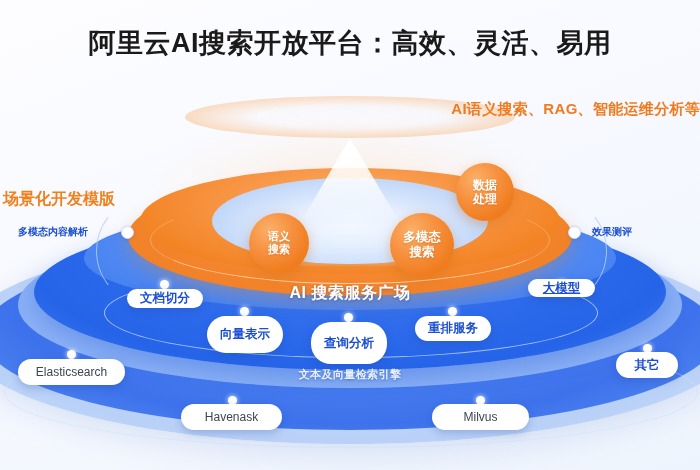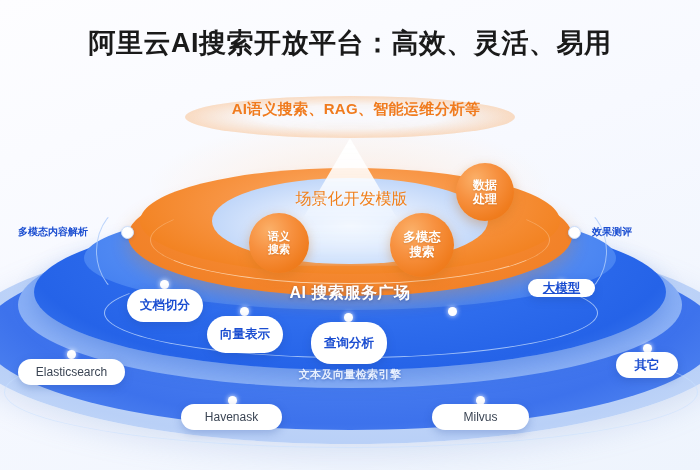--- a/index.html
+++ b/index.html
@@ -10,21 +10,21 @@
   }
   #stage{position:absolute;inset:0;}
 
   
   .title{
     position:absolute;left:0;right:0;top:25px;text-align:center;
     font-size:27px;font-weight:bold;color:#1a1a1a;letter-spacing:.5px;
     white-space:nowrap;
   }
   .subtitle{
-    position:absolute;left:0;right:0;top:100px;text-align:center;
+    position:absolute;left:0;right:0;top:100px;text-align:right;
     font-size:15px;font-weight:bold;color:#F07B1E;letter-spacing:.3px;
     white-space:nowrap;z-index:22;padding-left:12px;
   }
   .subtitle-ring{
     position:absolute;left:50%;top:96px;transform:translateX(-50%);
     width:330px;height:42px;border-radius:50%;z-index:21;
     background:radial-gradient(ellipse at 50% 50%,rgba(255,255,255,0) 40%,rgba(249,190,140,.45) 72%,rgba(252,222,197,.15) 88%,rgba(255,255,255,0) 100%);
     box-shadow:0 0 18px 6px rgba(250,205,165,.30) inset;
   }
 
@@ -115,22 +115,22 @@
     display:flex;flex-direction:column;align-items:center;justify-content:center;
     color:#fff;font-weight:bold;text-align:center;line-height:1.18;
     background:radial-gradient(circle at 34% 28%,#fbb069 0%,#f79140 38%,#f07d1f 72%,#e8730f 100%);
     box-shadow:0 4px 12px rgba(200,110,20,.35);
     text-shadow:0 1px 2px rgba(170,85,10,.35);
   }
   .node span{display:block;}
 
   
   .cap-orange{
-    position:absolute;z-index:16;left:3px;right:0;text-align:center;top:189px;
-    font-size:16px;font-weight:normal;color:#F0801D;white-space:nowrap;
+    position:absolute;z-index:16;left:3px;right:0;text-align:left;top:189px;
+    font-size:16px;font-weight:bold;color:#F0801D;white-space:nowrap;
     text-shadow:0 1px 2px rgba(255,255,255,.6);
   }
   .cap-mid{
     position:absolute;z-index:16;left:0;right:0;text-align:center;top:283px;
     font-size:16px;font-weight:bold;color:#ffffff;white-space:nowrap;
     letter-spacing:.5px;text-shadow:0 1px 3px rgba(20,60,150,.45);
   }
   .cap-base{
     position:absolute;z-index:16;left:0;right:0;text-align:center;top:367px;
     font-size:11px;font-weight:bold;color:#e9f1ff;white-space:nowrap;
@@ -210,29 +210,30 @@
 
   <div class="side-curve" style="left:96px;top:205px;border-right-color:transparent;"></div>
   <div class="side-dot" style="left:121px;top:226px;"></div>
   <div class="side" style="left:18px;top:225px;">多模态内容解析</div>
 
   <div class="side-curve" style="left:535px;top:205px;border-left-color:transparent;"></div>
   <div class="side-dot" style="left:568px;top:226px;"></div>
   <div class="side" style="left:592px;top:225px;">效果测评</div>
 
   <div class="dot" style="left:160px;top:280px;"></div>
-  <div class="pill cn" style="left:127px;top:289px;width:76px;height:33px;">文档切分</div>
+  <div class="pill cn" style="left:127px;top:289px;width:76px;height:19px;">文档切分</div>
 
   <div class="dot" style="left:240px;top:307px;"></div>
   <div class="pill cn" style="left:207px;top:316px;width:76px;height:37px;">向量表示</div>
 
   <div class="dot" style="left:344px;top:313px;"></div>
   <div class="pill cn" style="left:311px;top:322px;width:76px;height:42px;">查询分析</div>
 
   <div class="dot" style="left:448px;top:307px;"></div>
+  <div class="pill cn" style="left:415px;top:316px;width:76px;height:25px;">重排服务</div>
 
   <div class="dot" style="left:557px;top:280px;"></div>
   <div class="pill cn" style="left:528px;top:279px;width:67px;height:18px;text-decoration:underline;">大模型</div>
 
   <div class="dot" style="left:67px;top:350px;"></div>
   <div class="pill en" style="left:18px;top:359px;width:107px;height:26px;">Elasticsearch</div>
 
   <div class="dot" style="left:228px;top:396px;"></div>
   <div class="pill en" style="left:181px;top:404px;width:101px;height:26px;">Havenask</div>
 

